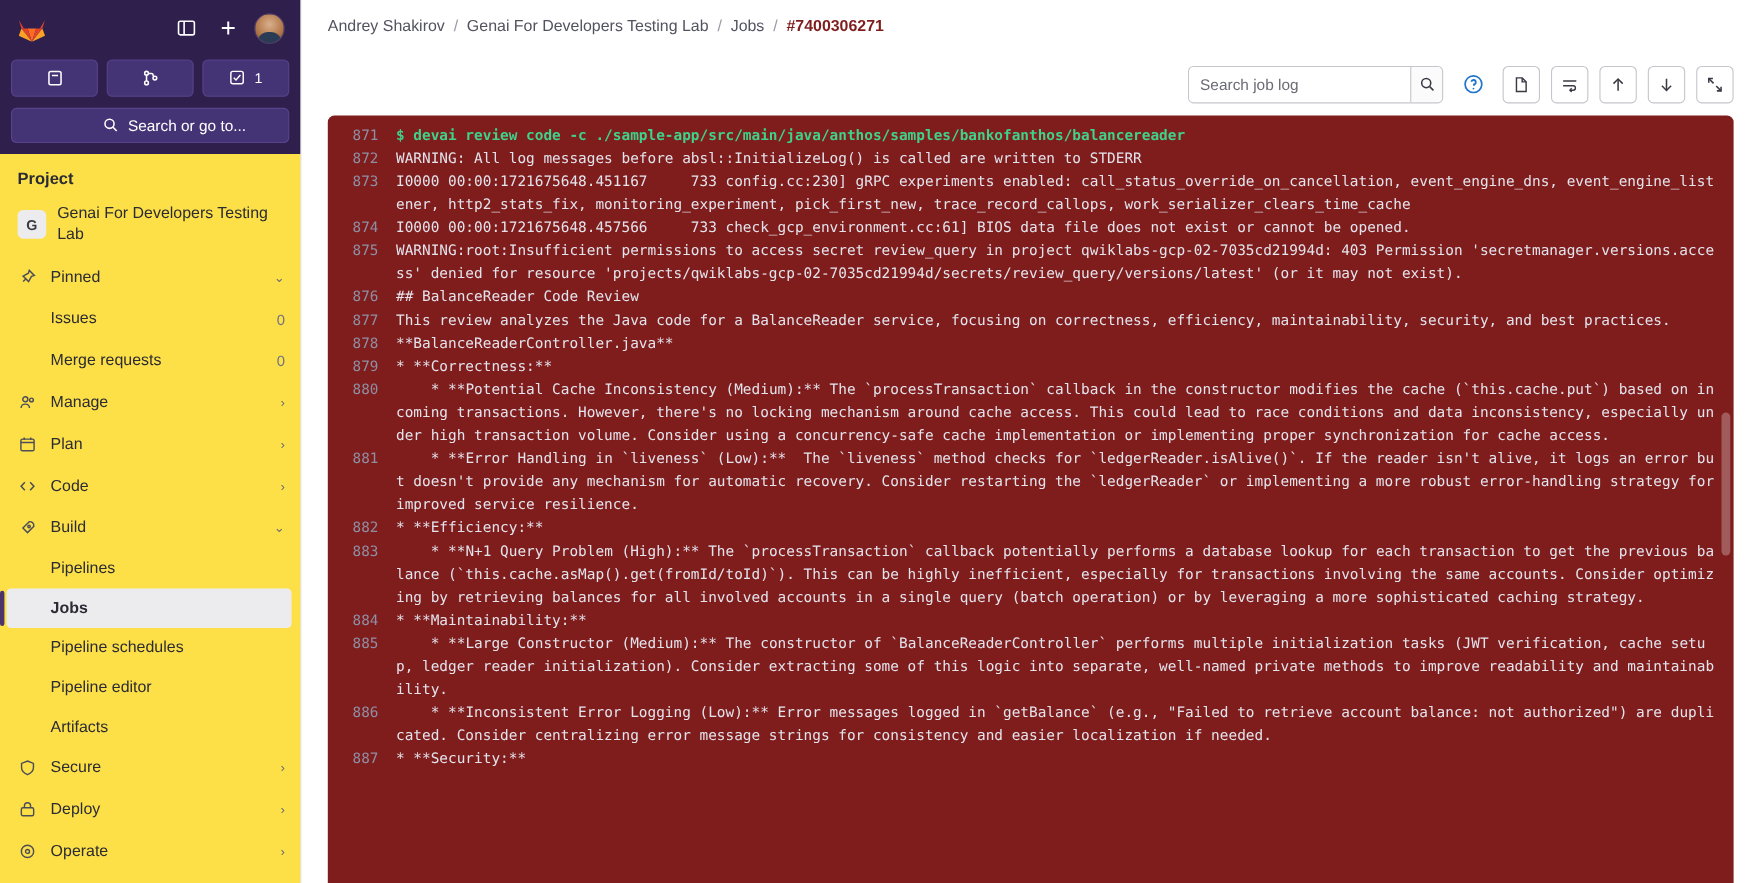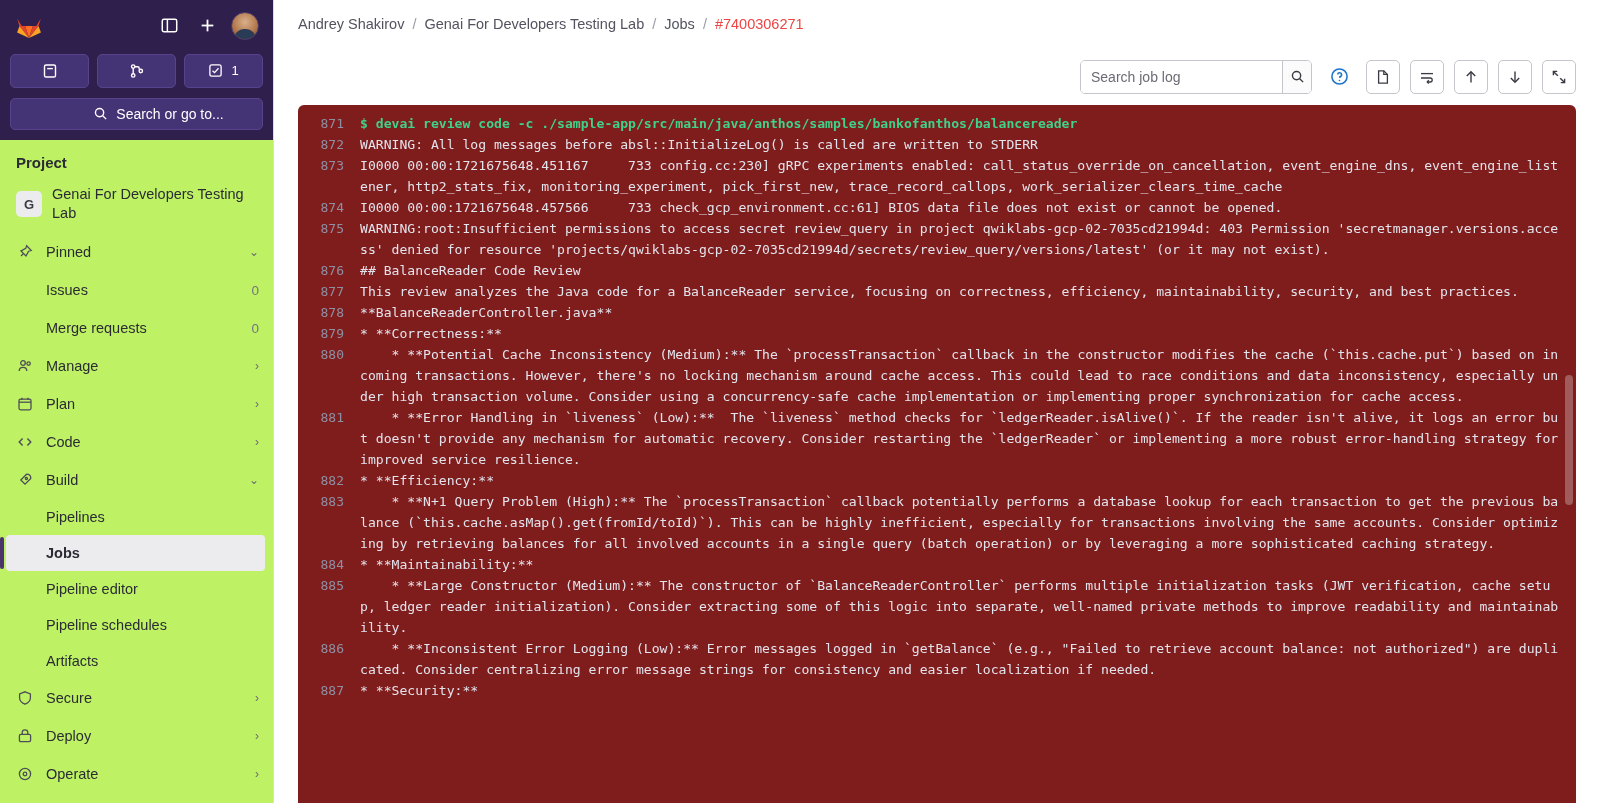--- a/index.html
+++ b/index.html
@@ -82,21 +82,21 @@
     display: flex; align-items: center; justify-content: center;
     color: #fff;
     gap: 8px;
     font-size: 14px;
     padding-left: 44px;
   }
   .nav-body {
     flex: 1;
     overflow: hidden;
     padding: 10px 0 0 0;
-    background: #bef264;
+    background: #fde047;
   }
   .nav-section-title {
     font-size: 15px;
     font-weight: bold;
     color: #2b2b33;
     padding: 4px 16px 10px 16px;
   }
   .proj-row {
     display: flex; align-items: center; gap: 10px;
     padding: 4px 16px 10px 16px;
@@ -160,21 +160,21 @@
   .breadcrumb {
     height: 48px;
     display: flex; align-items: center;
     gap: 8px;
     padding: 0 24px;
     font-size: 14.5px;
     color: #535360;
     border-bottom: 1px solid #fff;
   }
   .breadcrumb .sep { color: #9a9aa5; }
-  .breadcrumb .cur { color: #ef4444; font-weight: normal; }
+  .breadcrumb .cur { color: #7f1d1d; font-weight: bold; }
 
   .log-toolbar {
     height: 57px;
     display: flex; align-items: center; justify-content: flex-end;
     gap: 10px;
     padding: 0 24px 0 12px;
     background: #fff;
   }
   .search-box {
     width: 232px; height: 34px;
@@ -395,24 +395,24 @@
         <span class="chev">⌄</span>
       </div>
 
       <div class="nav-sub">
         <span>Pipelines</span>
       </div>
       <div class="nav-sub active">
         <span>Jobs</span>
       </div>
       <div class="nav-sub">
+        <span>Pipeline schedules</span>
+      </div>
+      <div class="nav-sub">
         <span>Pipeline editor</span>
-      </div>
-      <div class="nav-sub">
-        <span>Pipeline schedules</span>
       </div>
       <div class="nav-sub">
         <span>Artifacts</span>
       </div>
 
       <div class="nav-item">
         <span class="ic">
           <svg width="16" height="16" viewBox="0 0 16 16" fill="none" stroke="#4d4d57" stroke-width="1.3">
             <path d="M8 1.8 L13.4 4 v4 c0 3.2-2.6 5-5.4 6.2 C5.2 13 2.6 11.2 2.6 8 V4 Z"></path>
           </svg>

